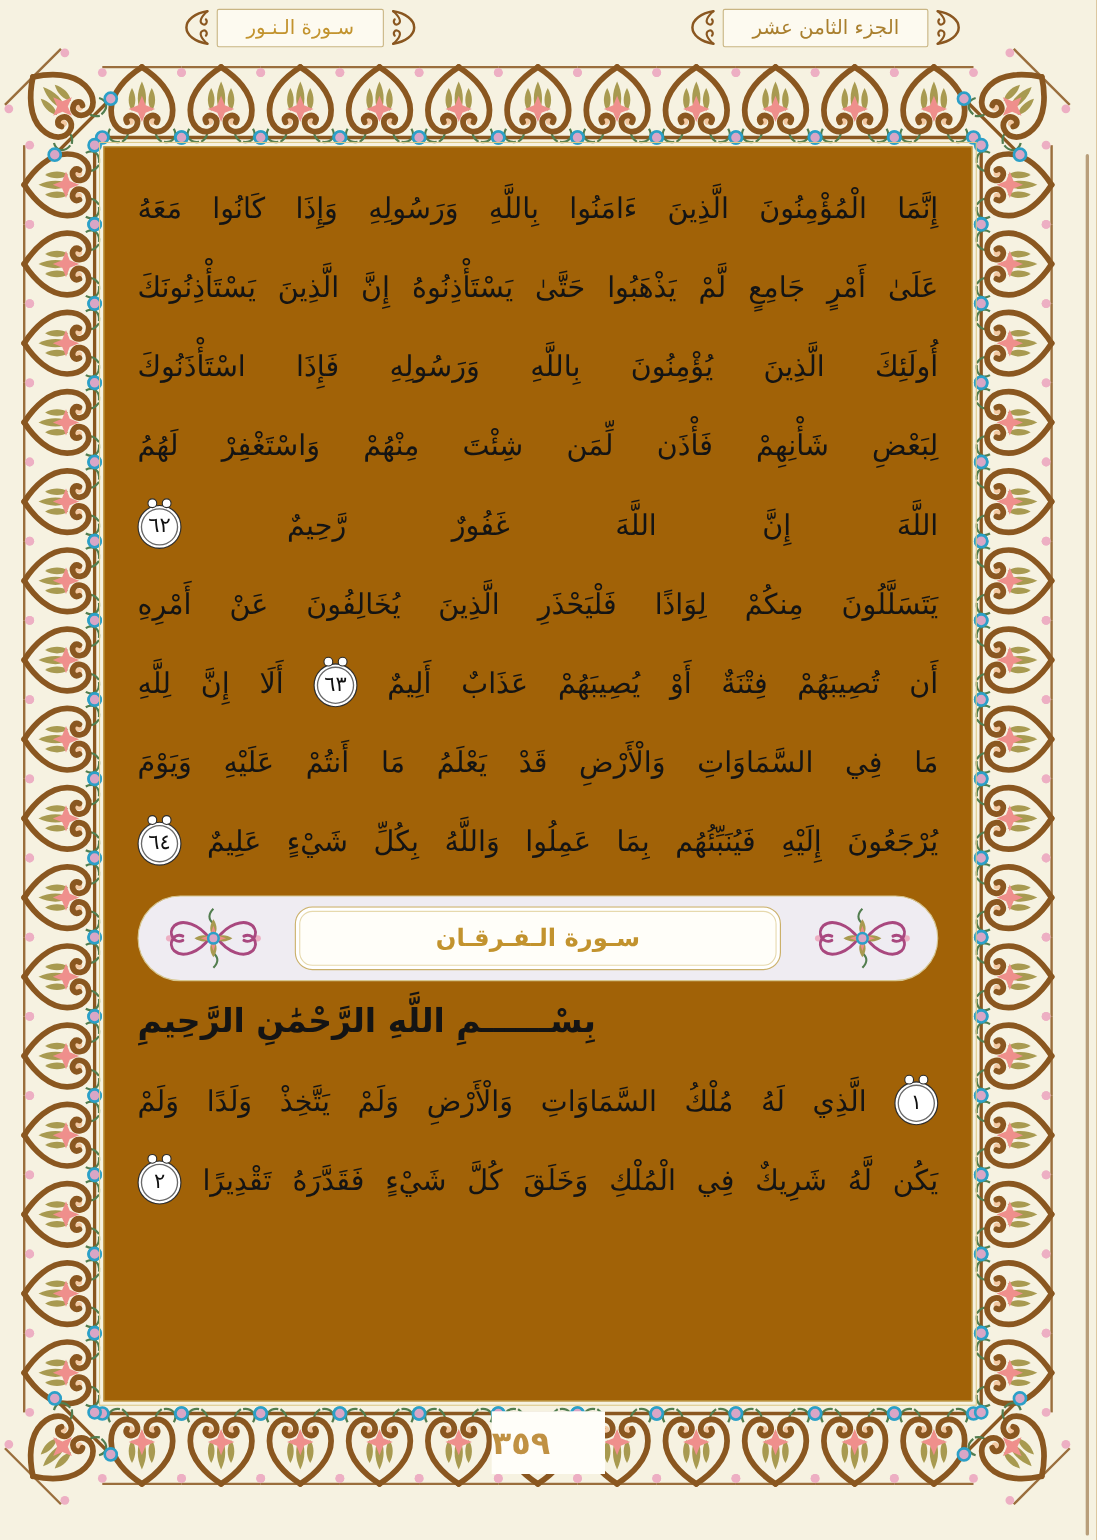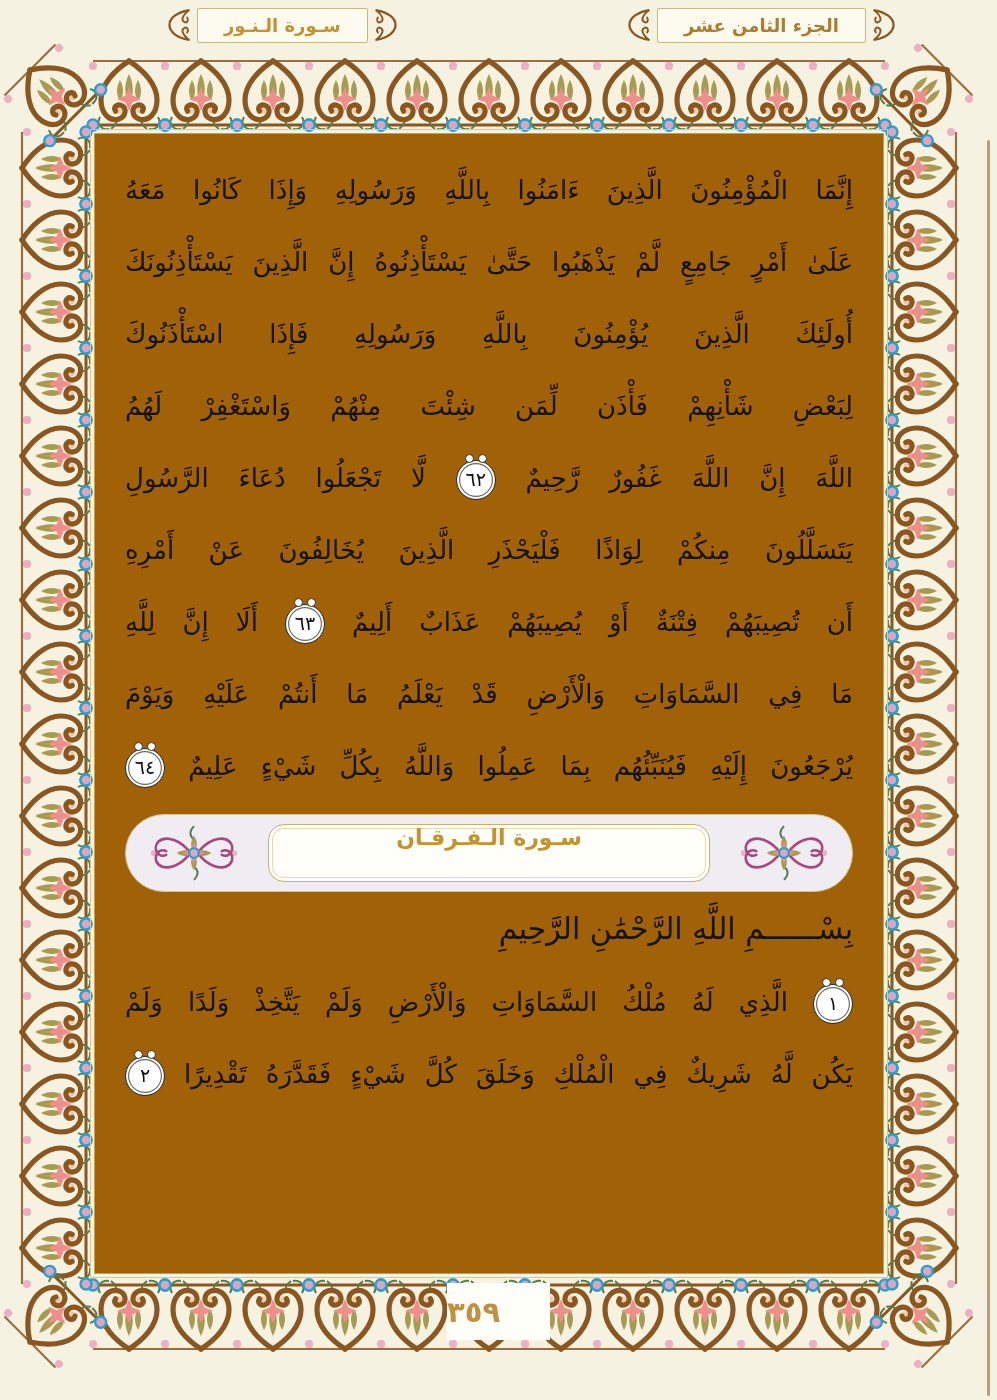--- a/index.html
+++ b/index.html
@@ -13,21 +13,21 @@
 
   
   .hdr{position:absolute;top:5px;left:0;right:0;height:50px;}
   .cartouche{position:absolute;display:flex;align-items:center;gap:5px;}
   #cart-surah{left:166px;}
   #cart-juz{left:626px;}
   .c-box{
     background:#fdfaf0;border:1px solid #c9b583;border-radius:2px;
     padding:6px 26px;white-space:nowrap;
   }
-  .c-box span{font-size:18px;font-weight:bold;letter-spacing:.5px;}
+  .c-box span{font-size:18px;font-weight:normal;letter-spacing:.5px;}
   #cart-surah .c-box span{color:#c2932e;}
   #cart-juz .c-box span{color:#a97f2e;}
   .bracket{flex:0 0 auto;}
   .bracket.mirror{transform:scaleX(-1);}
 
   
   .content{
     position:absolute;left:94px;top:133px;width:790px;height:1141px;
     box-sizing:border-box;background:#a16207;
     border:1.5px solid #c3a04a;outline:1px solid #dcc88a;outline-offset:3px;
@@ -59,27 +59,27 @@
   
   .band{
     height:78px;margin:12px 0 0;box-sizing:border-box;
     background:#efecf2;border:1px solid #d6c690;border-radius:39px;
     display:flex;align-items:center;padding:0 22px;
   }
   .band-cart{
     flex:1;height:56px;margin:0 28px;background:#fffef9;
     border:1.5px solid #cbb06a;border-radius:16px;
     box-shadow:inset 0 0 0 3px #fff, inset 0 0 0 4px #e6d9ad;
-    display:flex;align-items:flex-start;justify-content:center;
+    display:flex;align-items:center;justify-content:center;
   }
   .band-cart span{font-size:22px;font-weight:bold;color:#c2932e;letter-spacing:1px;}
 
   .basmala{
-    height:74px;line-height:74px;text-align:right;
-    font-size:30px;font-weight:normal;color:#141414;direction:rtl;
+    height:74px;line-height:74px;text-align:left;
+    font-size:30px;font-weight:bold;color:#141414;direction:rtl;
   }
 
   
   .pagenum-box{
     position:absolute;left:447px;top:1283px;width:103px;height:57px;
     background:#fffef9;display:flex;align-items:center;justify-content:flex-start;
   }
   .pagenum-box span{font-size:29px;font-weight:bold;color:#c09143;letter-spacing:2px;}
 
   .edge-line{
@@ -219,21 +219,21 @@
       </svg>
   </div>
 </div>
 
 <div class="content">
   <div class="qblock">
       <div class="qline"><span class="qt">إِنَّمَا الْمُؤْمِنُونَ الَّذِينَ ءَامَنُوا بِاللَّهِ وَرَسُولِهِ وَإِذَا كَانُوا مَعَهُ</span></div>
       <div class="qline"><span class="qt">عَلَىٰ أَمْرٍ جَامِعٍ لَّمْ يَذْهَبُوا حَتَّىٰ يَسْتَأْذِنُوهُ إِنَّ الَّذِينَ يَسْتَأْذِنُونَكَ</span></div>
       <div class="qline"><span class="qt">أُولَئِكَ الَّذِينَ يُؤْمِنُونَ بِاللَّهِ وَرَسُولِهِ فَإِذَا اسْتَأْذَنُوكَ</span></div>
       <div class="qline"><span class="qt">لِبَعْضِ شَأْنِهِمْ فَأْذَن لِّمَن شِئْتَ مِنْهُمْ وَاسْتَغْفِرْ لَهُمُ</span></div>
-      <div class="qline"><span class="qt">اللَّهَ إِنَّ اللَّهَ غَفُورٌ رَّحِيمٌ</span> <span class="ayah"><span class="ayah-n">٦٢</span></span> <span class="qt">لَّا تَجْعَلُوا دُعَاءَ الرَّسُولِ</span></div>
+      <div class="qline"><span class="qt">اللَّهَ إِنَّ اللَّهَ غَفُورٌ رَّحِيمٌ</span> <span class="ayah"><span class="ayah-n">٦٢</span></span> </div>
       <div class="qline"><span class="qt">يَتَسَلَّلُونَ مِنكُمْ لِوَاذًا فَلْيَحْذَرِ الَّذِينَ يُخَالِفُونَ عَنْ أَمْرِهِ</span></div>
       <div class="qline"><span class="qt">أَن تُصِيبَهُمْ فِتْنَةٌ أَوْ يُصِيبَهُمْ عَذَابٌ أَلِيمٌ</span> <span class="ayah"><span class="ayah-n">٦٣</span></span> <span class="qt">أَلَا إِنَّ لِلَّهِ</span></div>
       <div class="qline"><span class="qt">مَا فِي السَّمَاوَاتِ وَالْأَرْضِ قَدْ يَعْلَمُ مَا أَنتُمْ عَلَيْهِ وَيَوْمَ</span></div>
       <div class="qline"><span class="qt">يُرْجَعُونَ إِلَيْهِ فَيُنَبِّئُهُم بِمَا عَمِلُوا وَاللَّهُ بِكُلِّ شَيْءٍ عَلِيمٌ</span> <span class="ayah"><span class="ayah-n">٦٤</span></span></div>
     </div>
 
   <div class="band">
     <svg class="rosette" width="92" height="62" viewBox="0 0 96 64">
         <use href="#rosette-sym"></use>
       </svg>

